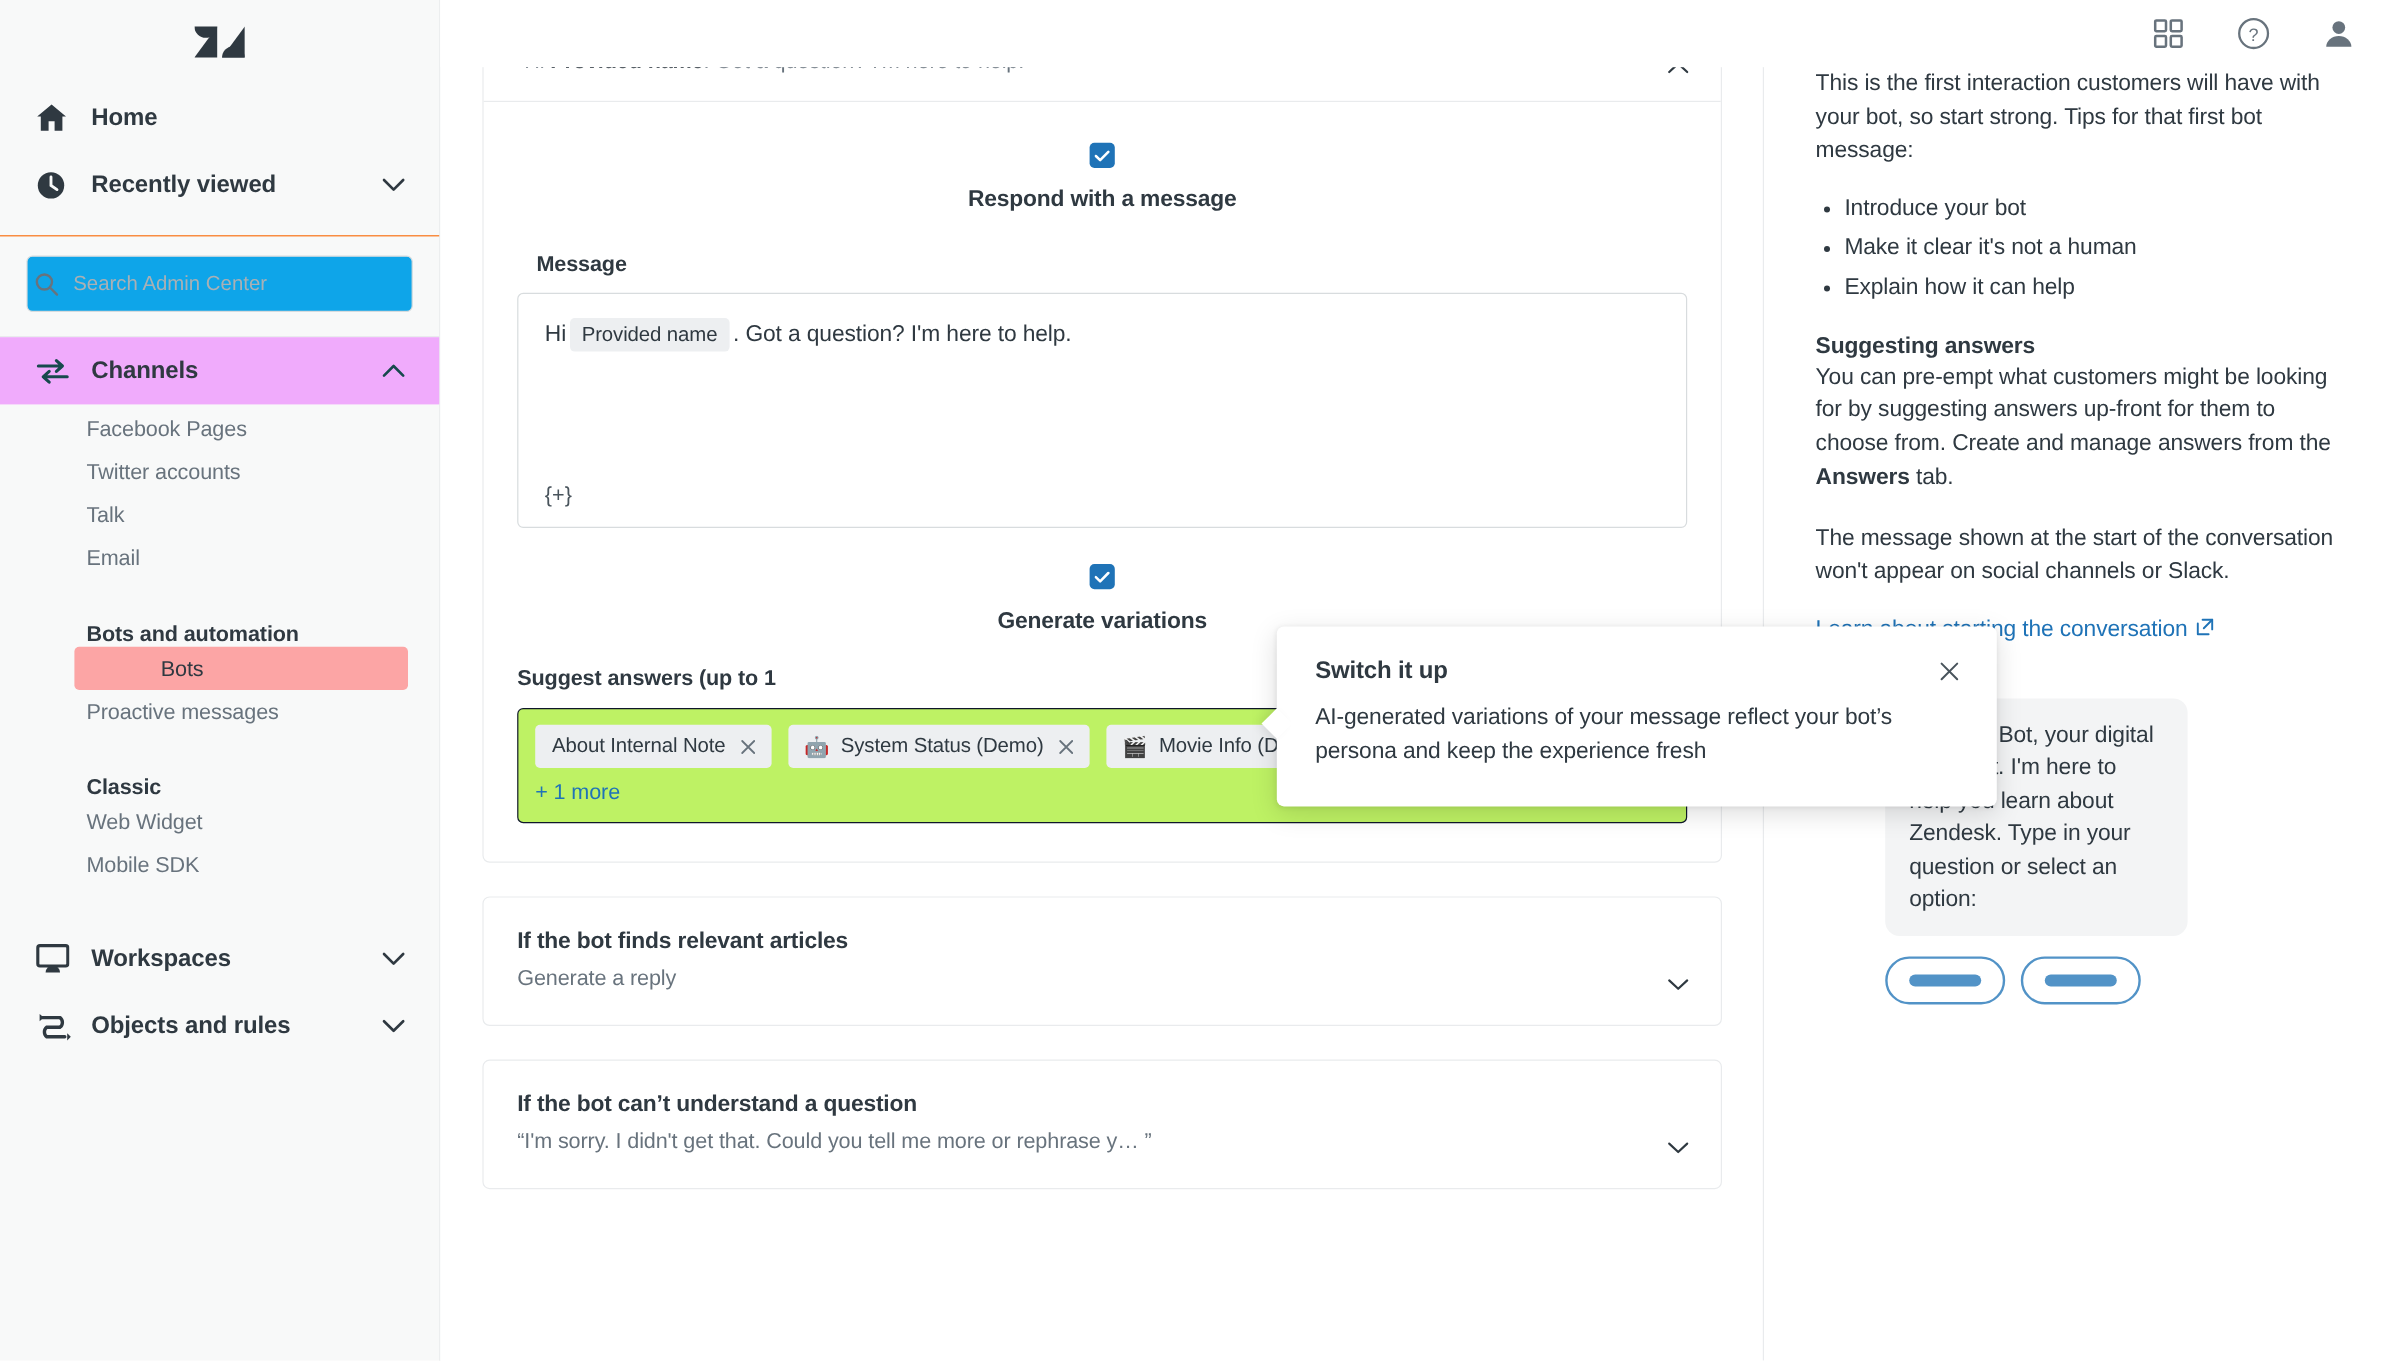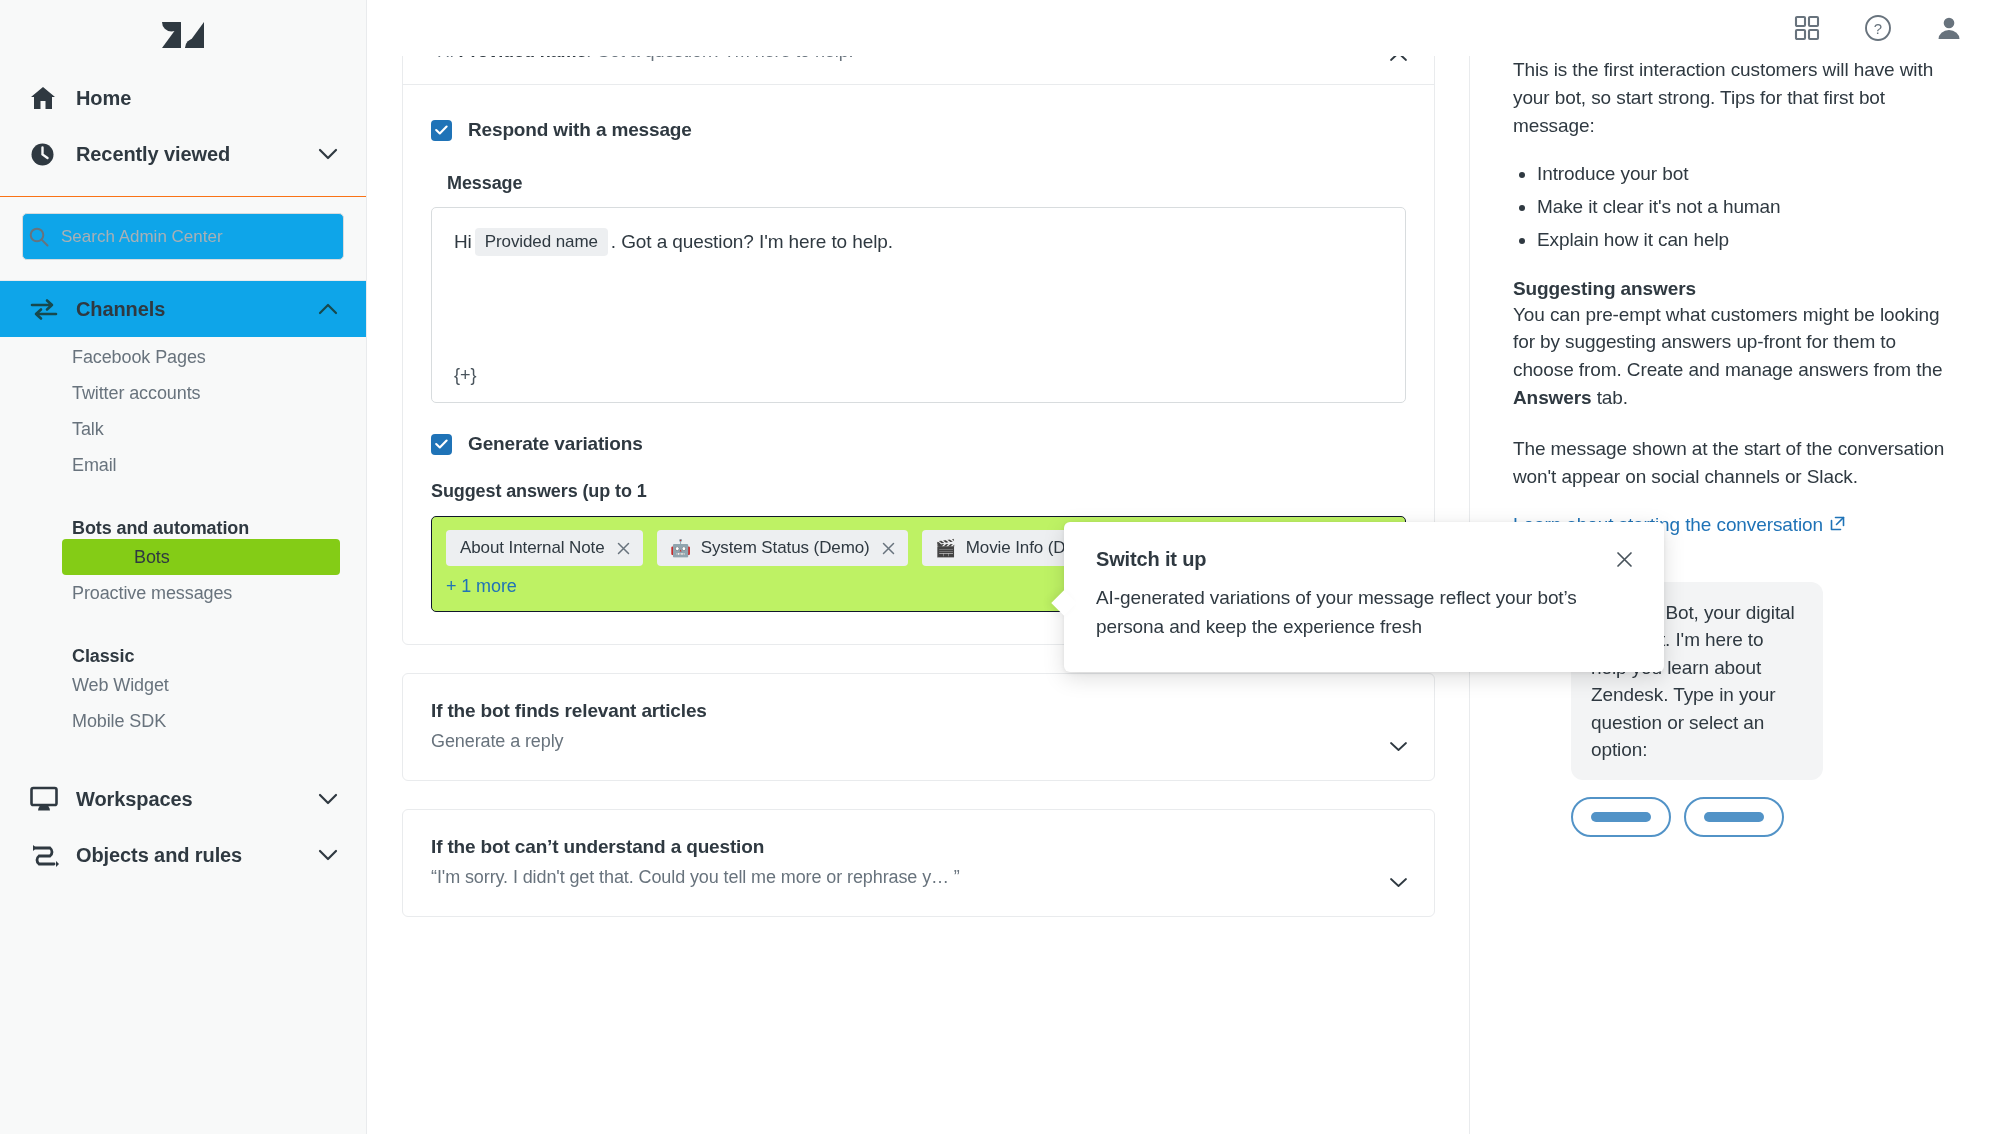--- a/index.html
+++ b/index.html
@@ -39,30 +39,30 @@
     display: flex; align-items: center; padding: 0 6px;
   }
   .search-box .sicon { color: #68737d; display: flex; margin-right: 12px; }
   .search-box input {
     border: 0; outline: 0; font-size: 17px; color: #2f3941; width: 100%;
     font-family: "Liberation Sans", sans-serif; background: transparent;
   }
   .search-box input::placeholder { color: #a9b0b5; }
 
   .section-active {
-    background: #0ea5e9;
+    background: #f0abfc;
   }
   .sub-list { padding-top: 2px; }
   .sub-item {
     height: 36px; display: flex; align-items: center;
     padding-left: 72px; font-size: 18px; color: #68737d; cursor: pointer;
     letter-spacing: -0.1px;
   }
   .sub-item.active {
-    background: #84cc16; color: #2f3941; font-weight: 400;
+    background: #fca5a5; color: #2f3941; font-weight: 400;
     margin: 0 26px 0 62px; border-radius: 4px;
   }
   .sub-head {
     height: 34px; display: flex; align-items: flex-end;
     padding-left: 72px; font-size: 18px; color: #2f3941; font-weight: 700;
     margin-top: 22px; letter-spacing: -0.1px;
   }
   .sub-gap { height: 10px; }
   .teal { color: #17494d; }
 
@@ -102,21 +102,21 @@
   .badge {
     background: #f1f3f5; color: #2f3941; font-size: 15px; font-weight: 600;
     padding: 3px 9px; border-radius: 4px;
   }
   .acc-sub { font-size: 18px; color: #68737d; margin-top: 9px; letter-spacing: -0.1px; }
   .acc-sub b { color: #2f3941; font-weight: 700; }
   .acc-chev { color: #2f3941; padding-top: 14px; display: flex; }
 
   .acc-body { padding: 34px 28px 32px 28px; }
 
-  .ck-row { display: flex; align-items: center; gap: 16px; }
+  .ck-row { display: flex; align-items: center; gap: 16px; flex-direction: column; }
   .ck {
     width: 21px; height: 21px; border-radius: 4px; background: #1f73b7;
     display: flex; align-items: center; justify-content: center; flex: 0 0 21px;
     cursor: pointer;
   }
   .ck svg { display: block; }
   .ck-lbl { font-size: 19px; font-weight: 700; color: #2f3941; letter-spacing: -0.15px; }
 
   .field-label { font-size: 18px; font-weight: 700; color: #2f3941; margin: 32px 0 13px 16px; letter-spacing: -0.1px; }
 

